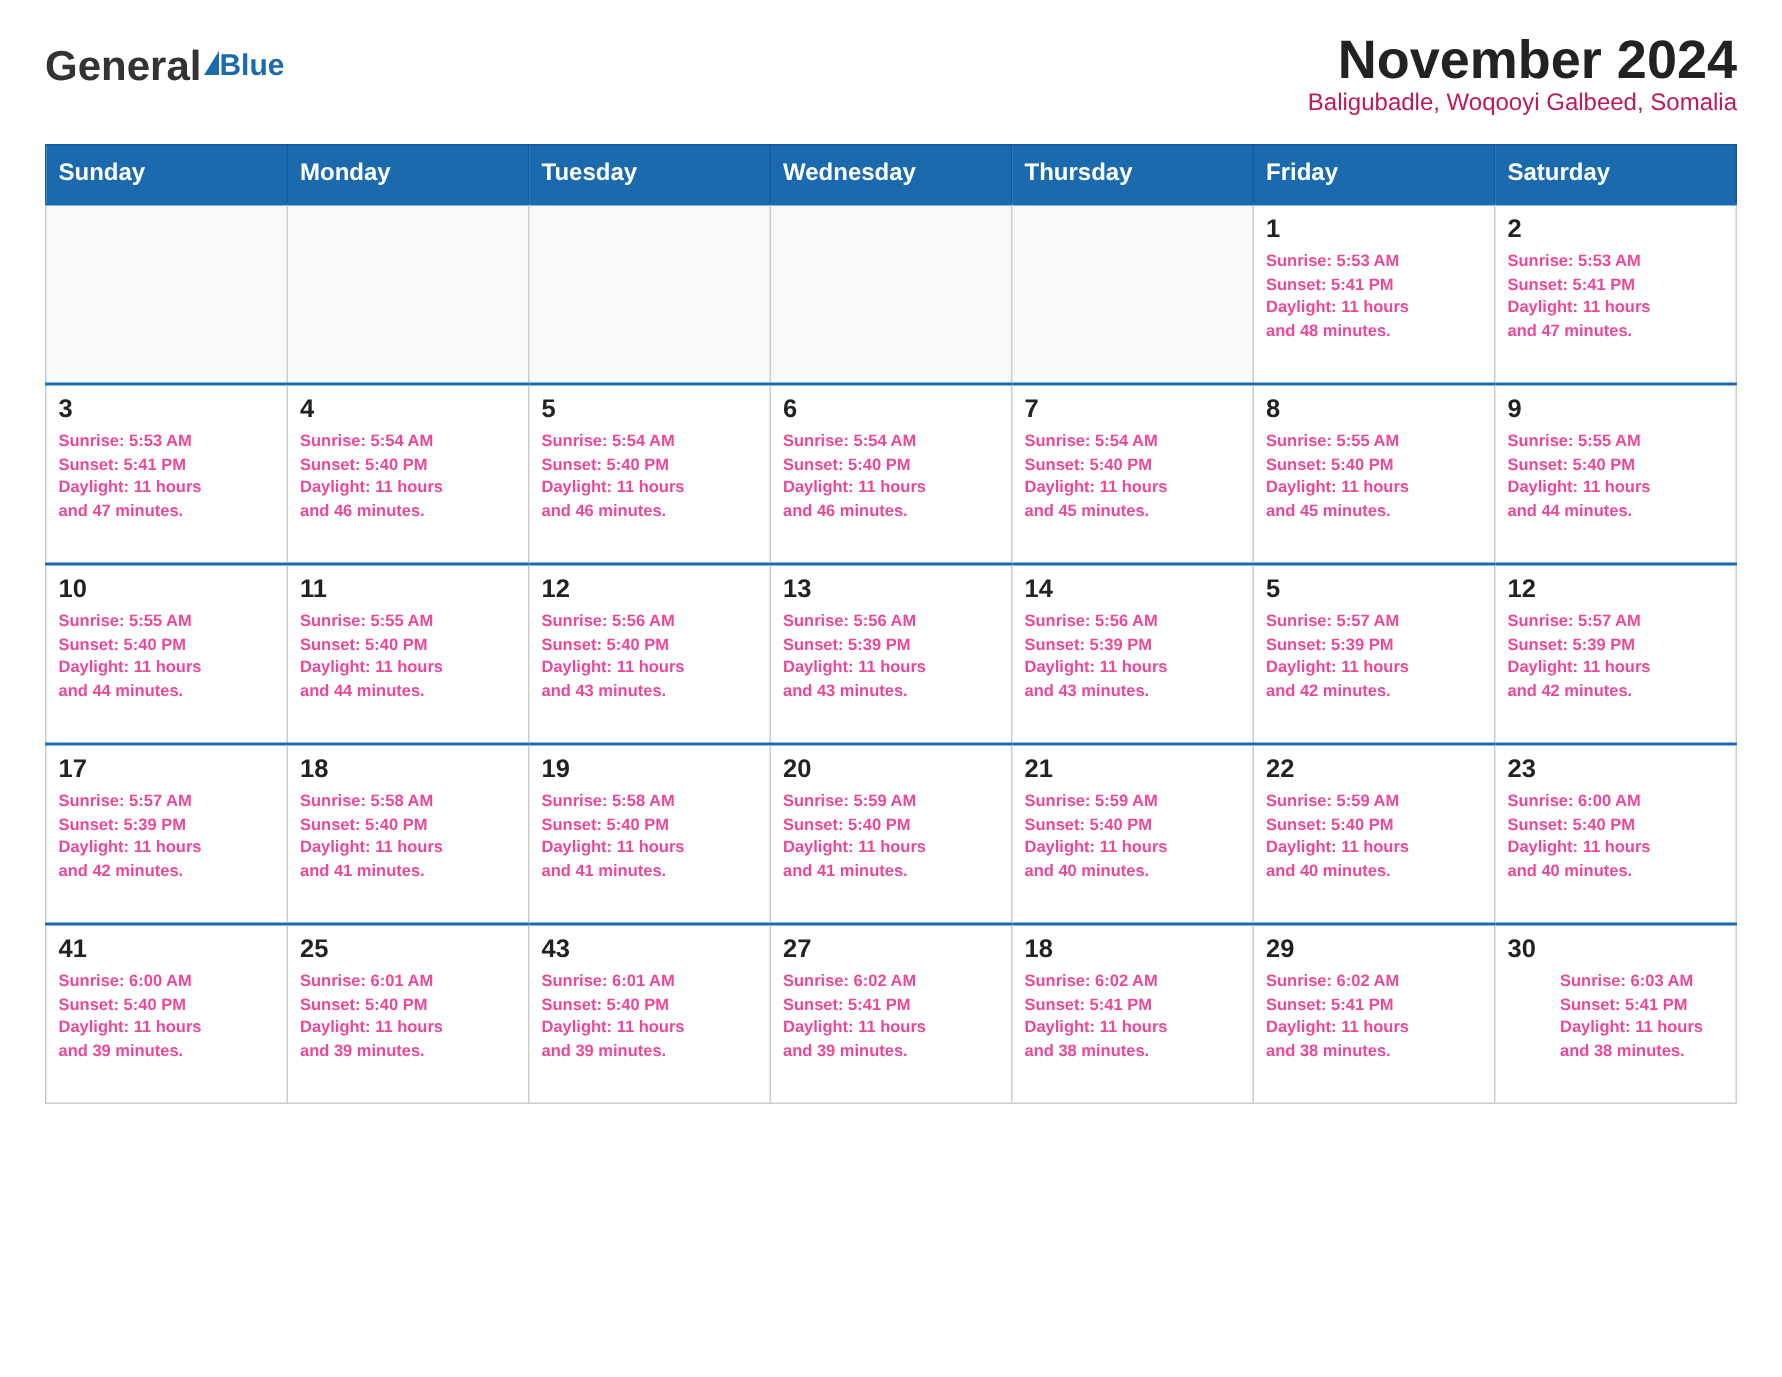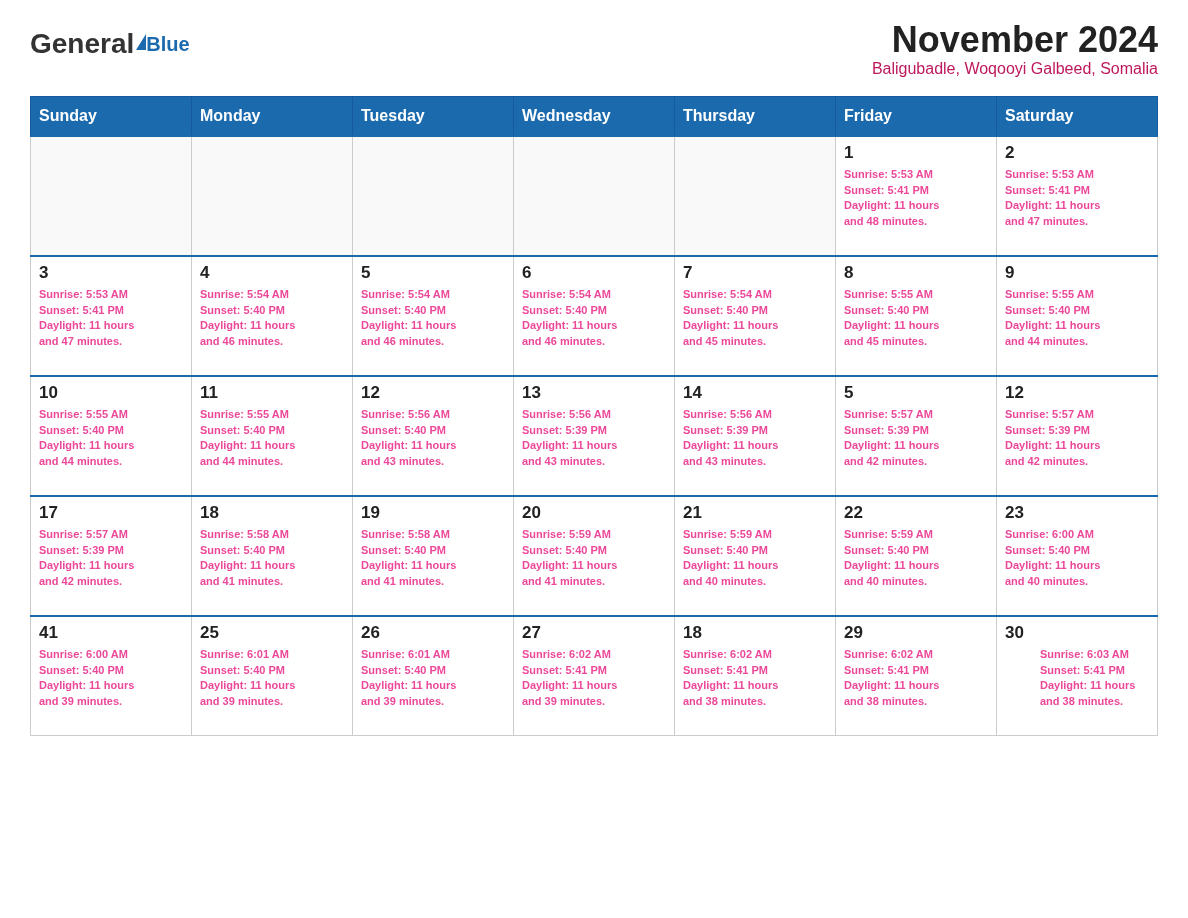--- a/index.html
+++ b/index.html
@@ -314,21 +314,21 @@
 and 39 minutes.</div>
         </td>
         <td>
           <div class="day-number">25</div>
           <div class="day-info" style="white-space: pre-line;">Sunrise: 6:01 AM
 Sunset: 5:40 PM
 Daylight: 11 hours
 and 39 minutes.</div>
         </td>
         <td>
-          <div class="day-number">26</div>
+          <div class="day-number">43</div>
           <div class="day-info" style="white-space: pre-line;">Sunrise: 6:01 AM
 Sunset: 5:40 PM
 Daylight: 11 hours
 and 39 minutes.</div>
         </td>
         <td>
           <div class="day-number">27</div>
           <div class="day-info" style="white-space: pre-line;">Sunrise: 6:02 AM
 Sunset: 5:41 PM
 Daylight: 11 hours

